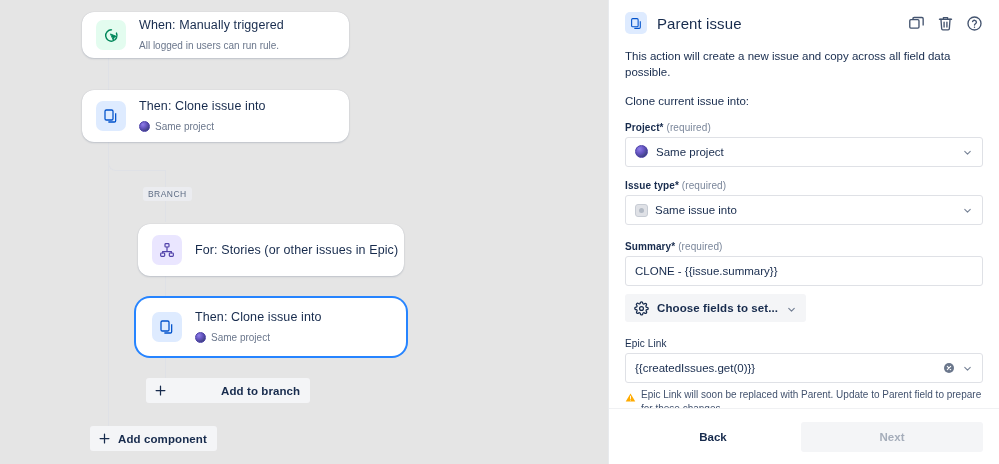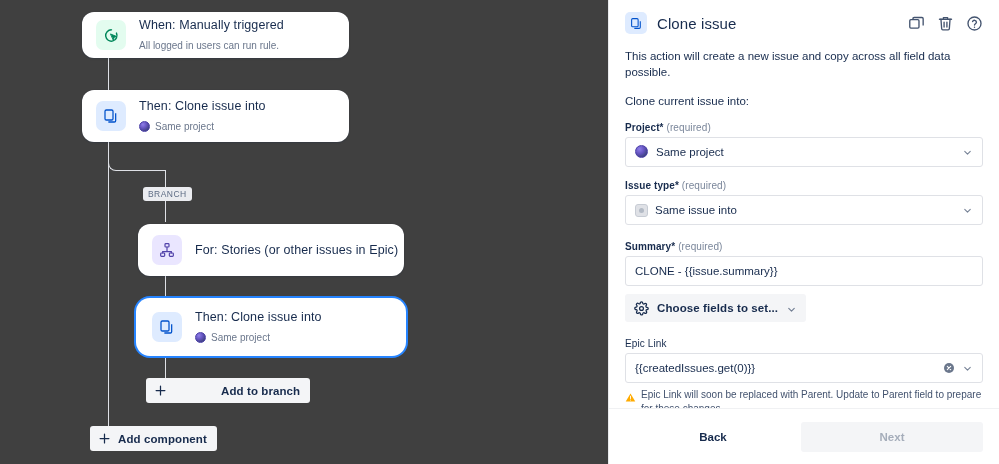--- a/index.html
+++ b/index.html
@@ -11,21 +11,21 @@
     background: #fafbfc;
     color: #172b4d;
     -webkit-font-smoothing: antialiased;
   }
   #app { position: relative; width: 999px; height: 464px; background: #fafbfc; }
 
   
   #canvas {
     position: absolute; left: 0; top: 0;
     width: 608px; height: 464px;
-    background: #404040;
+    background: #e5e5e5;
     overflow: hidden;
   }
 
   .conn { position: absolute; background: #dfe1e6; }
   .conn-v { width: 1px; }
   .conn-corner {
     position: absolute;
     border-left: 1px solid #dfe1e6;
     border-bottom: 1px solid #dfe1e6;
     border-bottom-left-radius: 8px;
@@ -290,21 +290,21 @@
   <div id="panel">
     <div id="panel-scroll">
 
       <div class="panel-head">
         <span class="panel-head-icon">
           <svg width="13" height="13" viewBox="0 0 24 24" fill="none" stroke="#0052cc" stroke-width="2" stroke-linejoin="round">
             <rect x="3" y="3" width="12" height="15" rx="2"></rect>
             <path d="M8 21h9a2 2 0 0 0 2-2V8"></path>
           </svg>
         </span>
-        <span class="panel-title">Clone issue</span>
+        <span class="panel-title">Parent issue</span>
         <span class="head-actions">
           <span>
             <svg width="17" height="17" viewBox="0 0 24 24" fill="none" stroke="#44546f" stroke-width="1.9" stroke-linejoin="round">
               <rect x="2.5" y="6.5" width="13" height="12" rx="1.6"></rect>
               <path d="M7 6.5V5.2A1.7 1.7 0 0 1 8.7 3.5h11A1.7 1.7 0 0 1 21.4 5.2v9.5"></path>
             </svg>
           </span>
           <span>
             <svg width="17" height="17" viewBox="0 0 24 24" fill="none" stroke="#44546f" stroke-width="1.9" stroke-linecap="round" stroke-linejoin="round">
               <path d="M3.5 6h17"></path>

